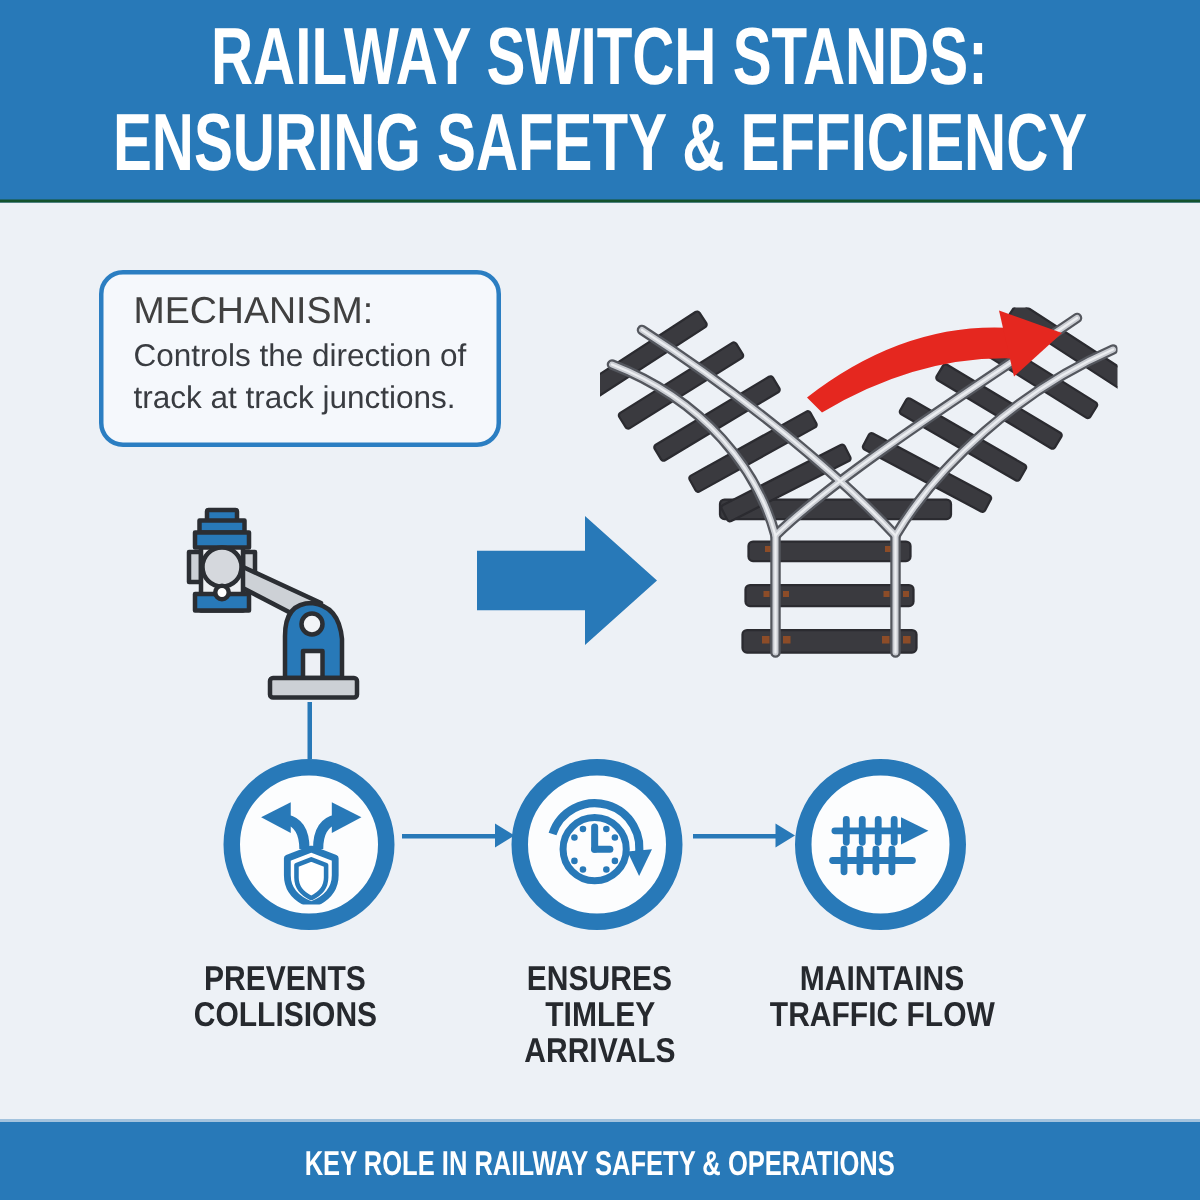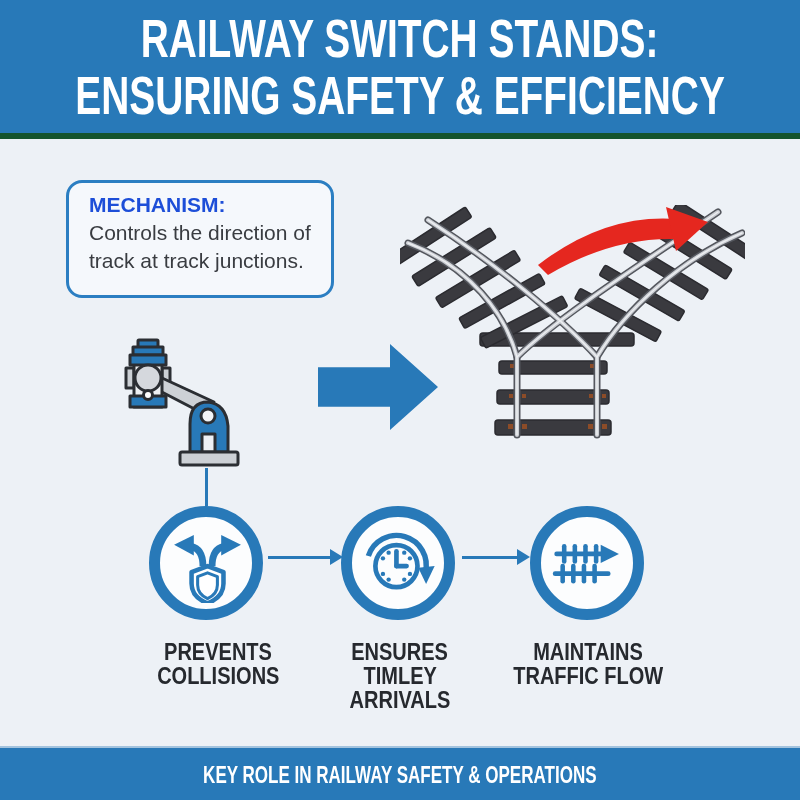--- a/index.html
+++ b/index.html
@@ -4,31 +4,31 @@
 <style>
   html,body{margin:0;padding:0;}
   .stage{
     position:relative;width:800px;height:800px;overflow:hidden;
     background:#edf1f6;
     font-family:"Liberation Sans", sans-serif;
   }
   
   .banner{position:absolute;left:0;width:800px;background:#2879b8;color:#ffffff;
           display:flex;flex-direction:column;align-items:center;justify-content:center;}
-  .banner.top{top:0;height:133px;border-bottom:6px solid #14532d;}
+  .banner.top{top:0;height:133px;border-bottom:2px solid #14532d;}
   .banner.bottom{top:746px;height:54px;border-top:2px solid #a3c3de;}
   .hline{font-weight:bold;font-size:54px;line-height:57px;letter-spacing:0px;text-align:center;}
   .cx{display:inline-block;transform:scaleX(.72);transform-origin:center;white-space:nowrap;}
   .cx2{display:inline-block;transform:scaleX(.74);transform-origin:center;white-space:nowrap;}
   .fline{font-weight:bold;font-size:23px;}
   
   .mechbox{position:absolute;left:66px;top:180px;width:268px;height:118px;
            background:#f5f8fc;border:3px solid #2b7ec2;border-radius:16px;box-sizing:border-box;
            padding:10px 0 0 20px;}
-  .mechtitle{font-weight:bold;font-size:21px;color:#1d4ed8;margin:0 0 2px 0;}
+  .mechtitle{font-weight:normal;font-size:25px;color:#404040;margin:0 0 2px 0;}
   .mechline{font-size:21px;color:#393c41;line-height:28px;}
   
   .bigarrow{position:absolute;left:318px;top:344px;width:120px;height:86px;background:#2879b8;
     clip-path:polygon(0% 27%,60% 27%,60% 0%,100% 50%,60% 100%,60% 73%,0% 73%);}
   .vline{position:absolute;left:205px;top:468px;width:3px;height:38px;background:#2879b8;}
   .hconn{position:absolute;top:556px;height:3px;background:#2879b8;}
   .hhead{position:absolute;top:549px;width:0;height:0;border-top:8px solid transparent;
          border-bottom:8px solid transparent;border-left:13px solid #2879b8;}
   .circle{position:absolute;top:506px;width:92px;height:92px;border:11px solid #2879b8;
           border-radius:50%;background:#fcfdfe;display:flex;align-items:center;justify-content:center;}
@@ -210,21 +210,21 @@
         <path d="M8,64 H78"></path>
         <path d="M18,54 V74"></path>
           <path d="M32,54 V74"></path>
           <path d="M46,54 V74"></path>
           <path d="M60,54 V74"></path>
       </g>
       <polygon points="68,26 92,38 68,50" fill="#2879b8"></polygon>
     </svg>
   </div>
 
-  <div class="blabels" style="left:128px;width:180px;">
+  <div class="blabels" style="left:100px;width:180px;">
     <div><span class="csm">PREVENTS</span></div>
     <div><span class="csm">COLLISIONS</span></div>
     <div><span class="csm"></span></div>
   </div>
   <div class="blabels" style="left:488px;width:200px;">
     <div><span class="csm">MAINTAINS</span></div>
     <div><span class="csm">TRAFFIC FLOW</span></div>
     <div><span class="csm"></span></div>
   </div>
   <div class="blabels" style="left:310px;width:180px;">

